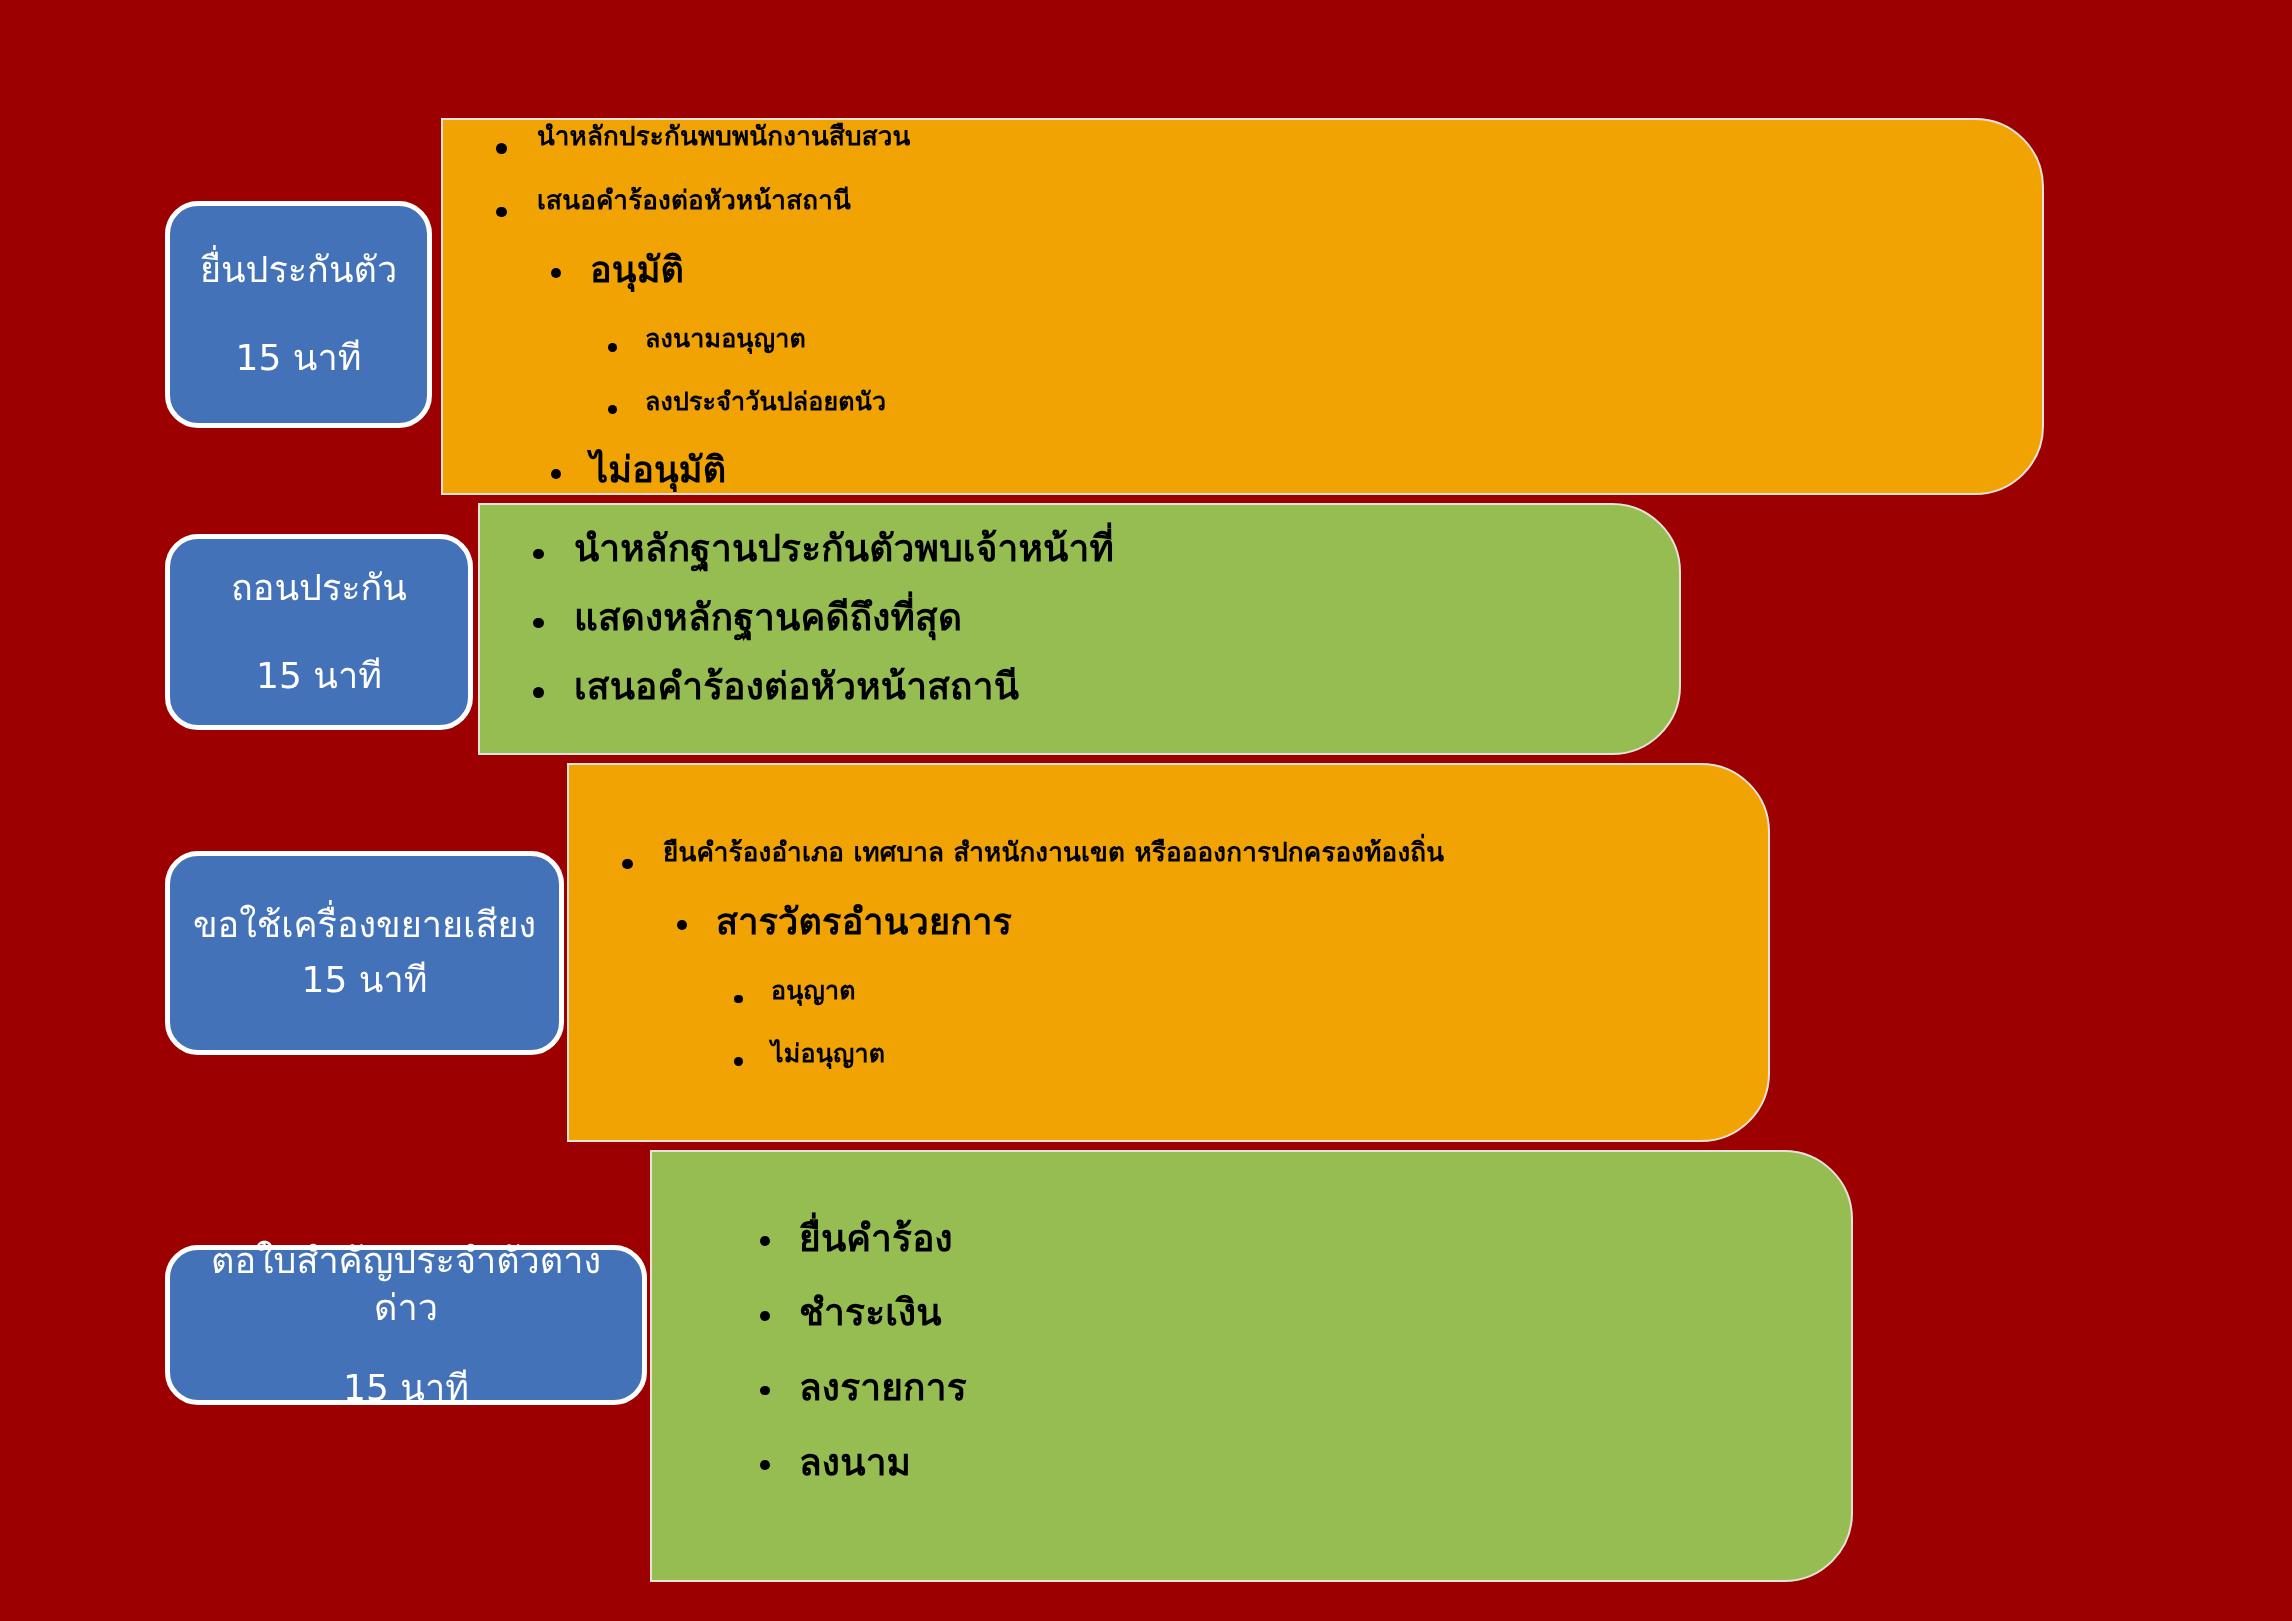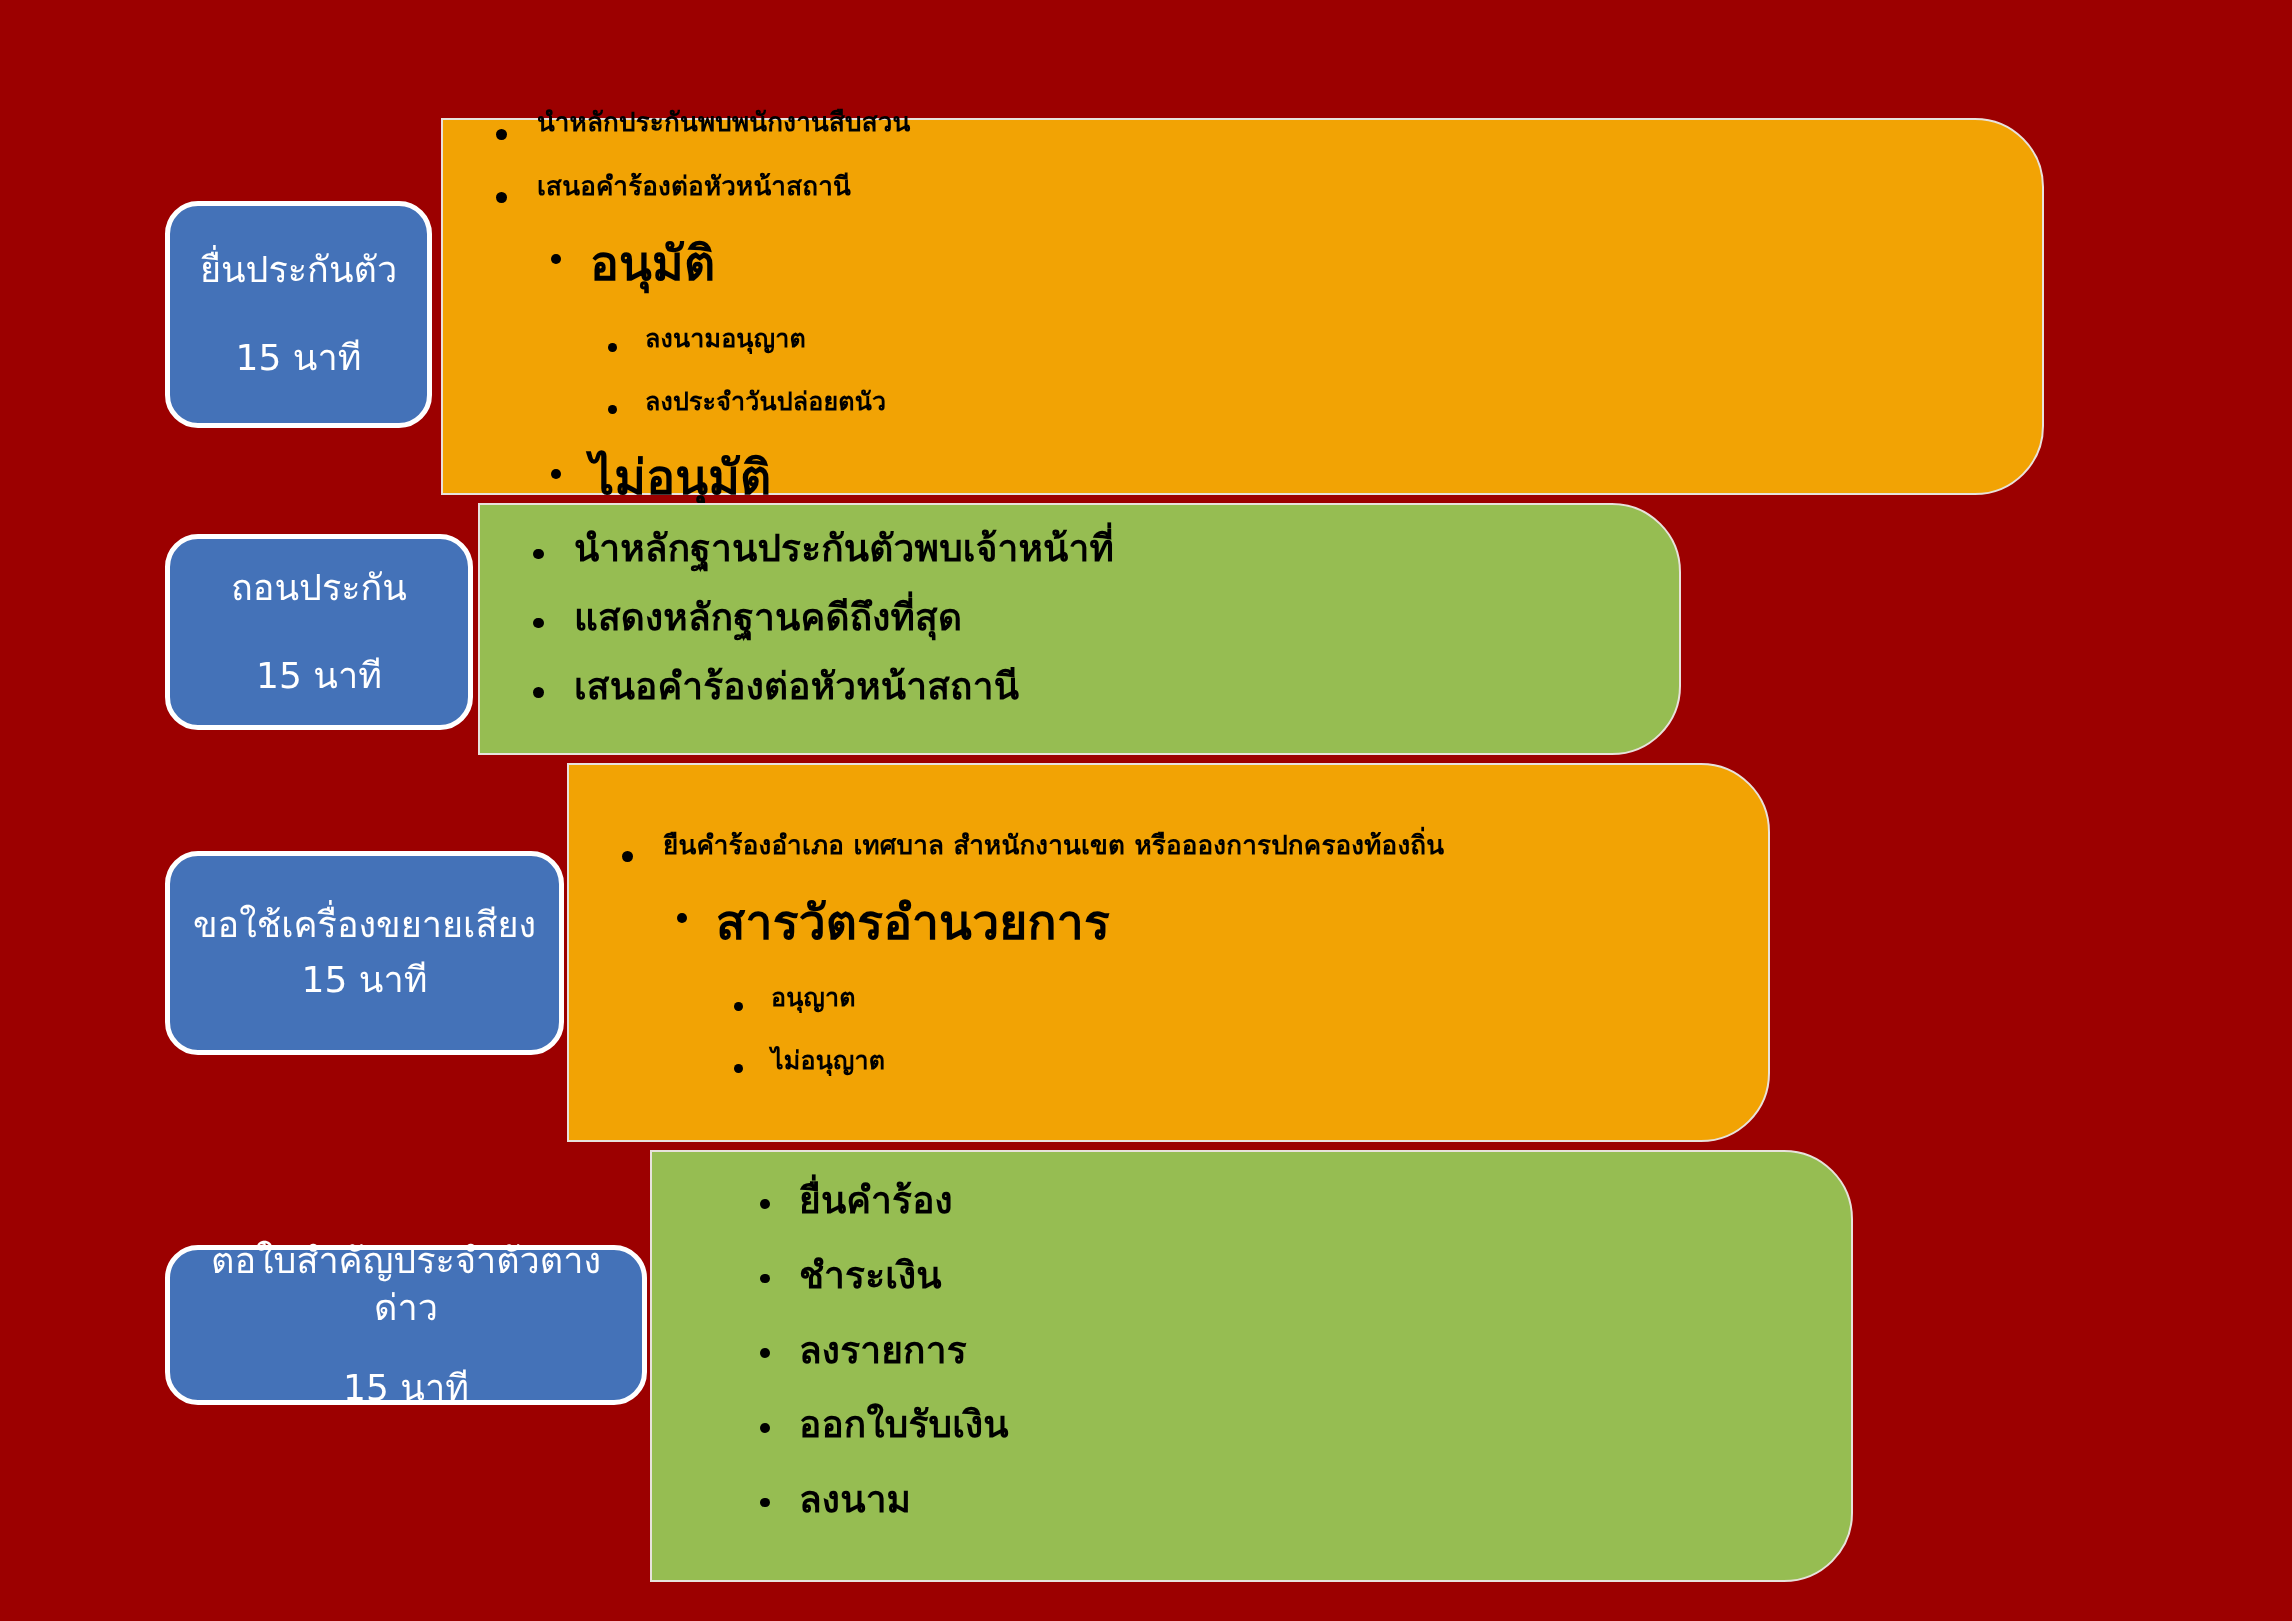--- a/index.html
+++ b/index.html
@@ -52,21 +52,21 @@
   .lvl1 {
     font-size: 26px;
     margin: 0 0 33px 94px;
   }
   .lvl1::before {
     width: 10.8px; height: 10.8px;
     left: -41px; top: 21.6px;
   }
   
   .lvl2 {
-    font-size: 48px;
+    font-size: 36px;
     margin: 0 0 33px 147px;
   }
   .lvl2::before {
     width: 9.8px; height: 9.8px;
     left: -39px; top: 19.6px;
   }
   
   .lvl3 {
     font-size: 25px;
     margin: 0 0 33px 202px;
@@ -152,21 +152,20 @@
   </div>
   <div class="label-box" id="label-3">
     <span class="title">ขอใช้เครื่องขยายเสียง</span>
     <span class="time">15 นาที</span>
   </div>
 
   <div class="panel green" id="panel-4">
     <div class="bullet lvl2">ยื่นคำร้อง</div>
     <div class="bullet lvl2">ชำระเงิน</div>
     <div class="bullet lvl2">ลงรายการ</div>
-    <div class="bullet lvl2">ออกใบรับเงิน</div>
     <div class="bullet lvl2">ลงนาม</div>
   </div>
   <div class="label-box" id="label-4">
     <span class="title">ต่อใบสำคัญประจำตัวต่าง ด่าว</span>
     <span class="time">15 นาที</span>
   </div>
 
 </div>
 
 

